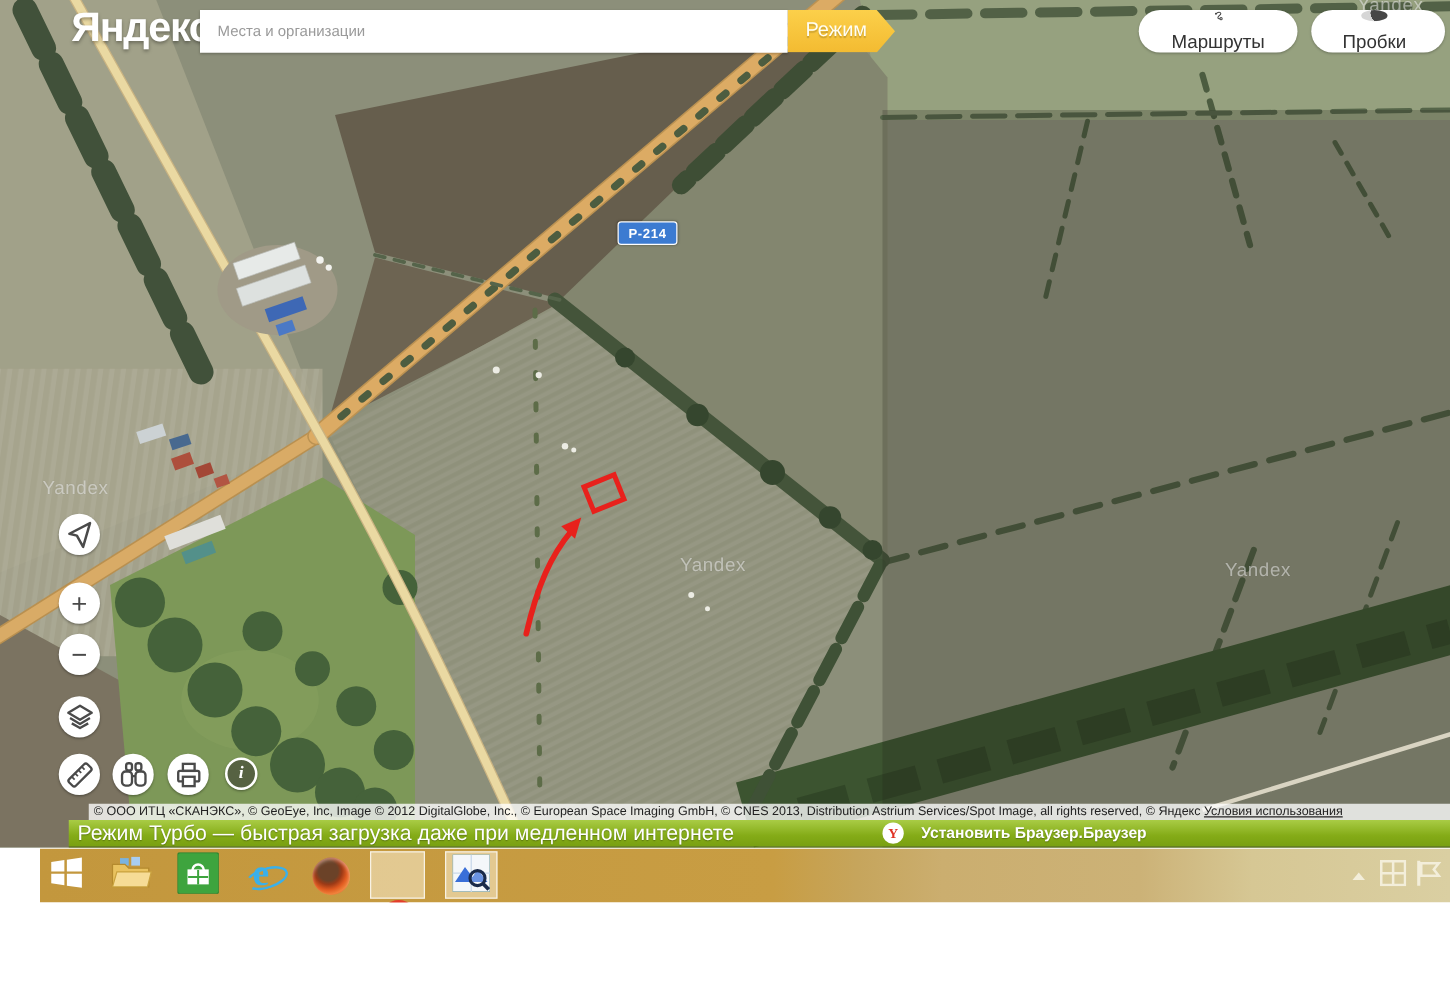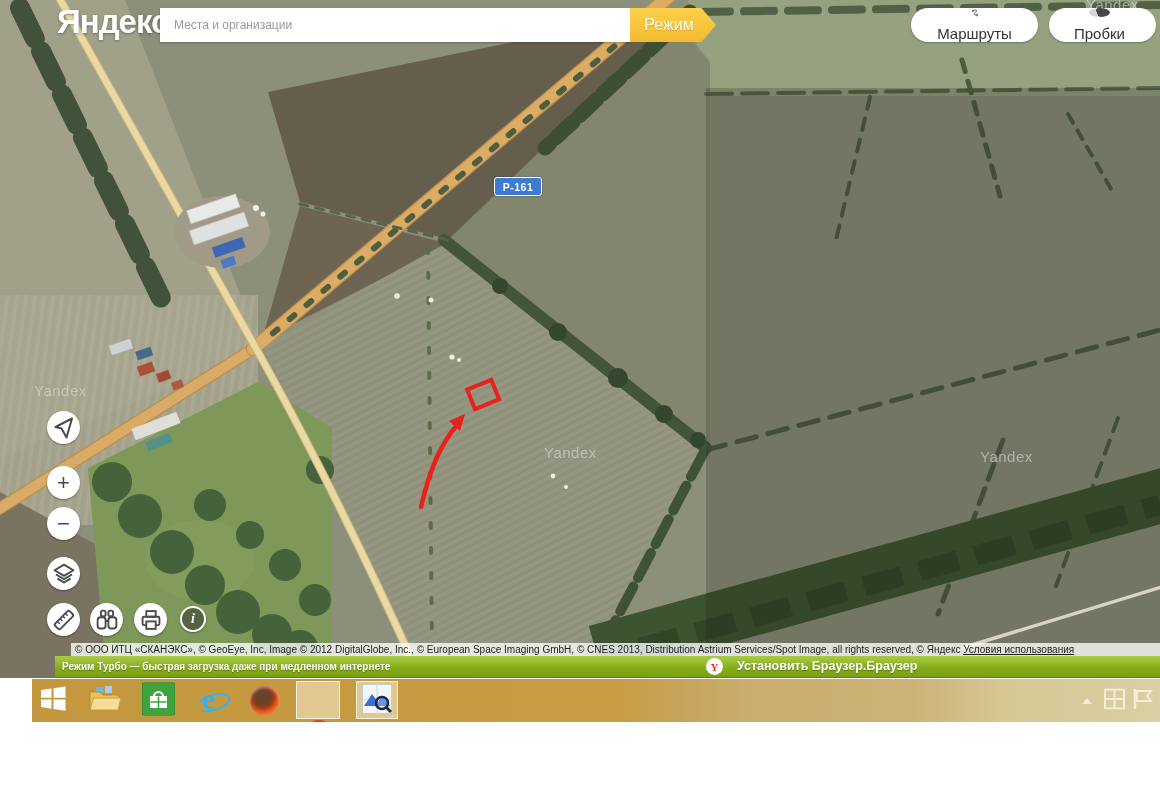--- a/index.html
+++ b/index.html
@@ -42,21 +42,21 @@
             box-sizing:border-box;color:#fff;font-family:"Liberation Serif",serif;
             font-weight:bold;font-size:14px;font-style:italic;}
   
   .copyright{position:absolute;left:55px;top:643px;width:1105px;height:13px;
              background:rgba(255,255,255,.78);font-size:10px;line-height:13px;color:#222;
              white-space:nowrap;overflow:hidden;padding-left:4px;box-sizing:border-box;margin-left:16px;}
   .copyright a{color:#222;text-decoration:underline;cursor:pointer;}
   .turbo{position:absolute;left:55px;top:656px;width:1105px;height:22px;
          background:linear-gradient(#a9cc45,#84ab17 60%,#79a012);
          border-bottom:1px solid #5f7f10;box-sizing:border-box;}
-  .turbo-text{position:absolute;left:7px;top:0;line-height:21px;font-size:10px;font-weight:bold;
+  .turbo-text{position:absolute;left:7px;top:0;line-height:21px;font-size:17px;font-weight:normal;
               color:#fff;text-shadow:0 1px 1px rgba(0,0,0,.3);}
   .yabro-icon{position:absolute;left:651px;top:2px;width:17px;height:17px;background:#fff;
               border-radius:50%;display:flex;align-items:center;justify-content:center;
               color:#e03226;font-family:"Liberation Serif",serif;font-weight:bold;font-size:11px;}
   .install-text{position:absolute;left:682px;top:0;line-height:21px;font-size:12.5px;font-weight:bold;
                 color:#fff;text-shadow:0 1px 1px rgba(0,0,0,.3);cursor:pointer;}
   
   .taskbar{position:absolute;left:32px;top:679px;width:1128px;height:43px;
      background:linear-gradient(90deg,#c3973d 0%,#c89d43 52%,#c6a55c 58%,#cbae6f 64%,
                 #ccb277 78%,#d6c794 86%,#dacfa2 100%);}
@@ -207,21 +207,21 @@
     <path d="M421,507 C430,468 441,444 457,425" fill="none" stroke="#e8211c" stroke-width="4.5" stroke-linecap="round"></path>
     <polygon points="465,414 460,431 449,421" fill="#e8211c"></polygon>
   </g>
 </svg>
 
   <span class="watermark" style="left:34px;top:382px;">Yandex</span>
   <span class="watermark" style="left:544px;top:444px;">Yandex</span>
   <span class="watermark" style="left:980px;top:448px;">Yandex</span>
   <span class="watermark" style="left:1086px;top:-4px;">Yandex</span>
 
-  <div class="road-sign">Р-161</div>
+  <div class="road-sign">Р-214</div>
 </div>
 
 <div class="logo">Яндекс</div>
 <div class="searchbox">
   <input type="text" placeholder="Места и организации" style="">
 </div>
 <button class="btn-find">Режим</button>
 <div class="pill pill-routes">
   <svg width="22" height="22" viewBox="0 0 22 22">
     <path d="M6,7 C13,2 18,6 13,10 C8,14 8,17 13,17" fill="none" stroke="#444" stroke-width="2" stroke-linecap="round"></path>

